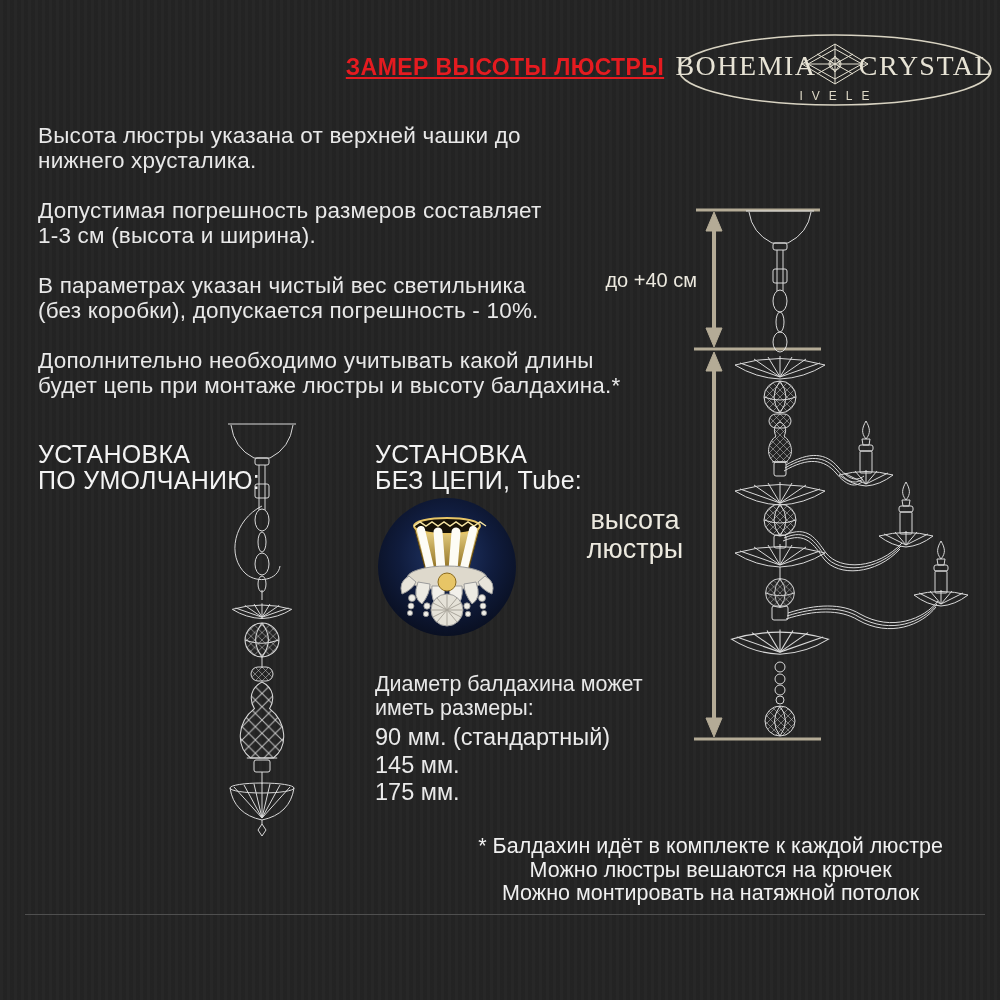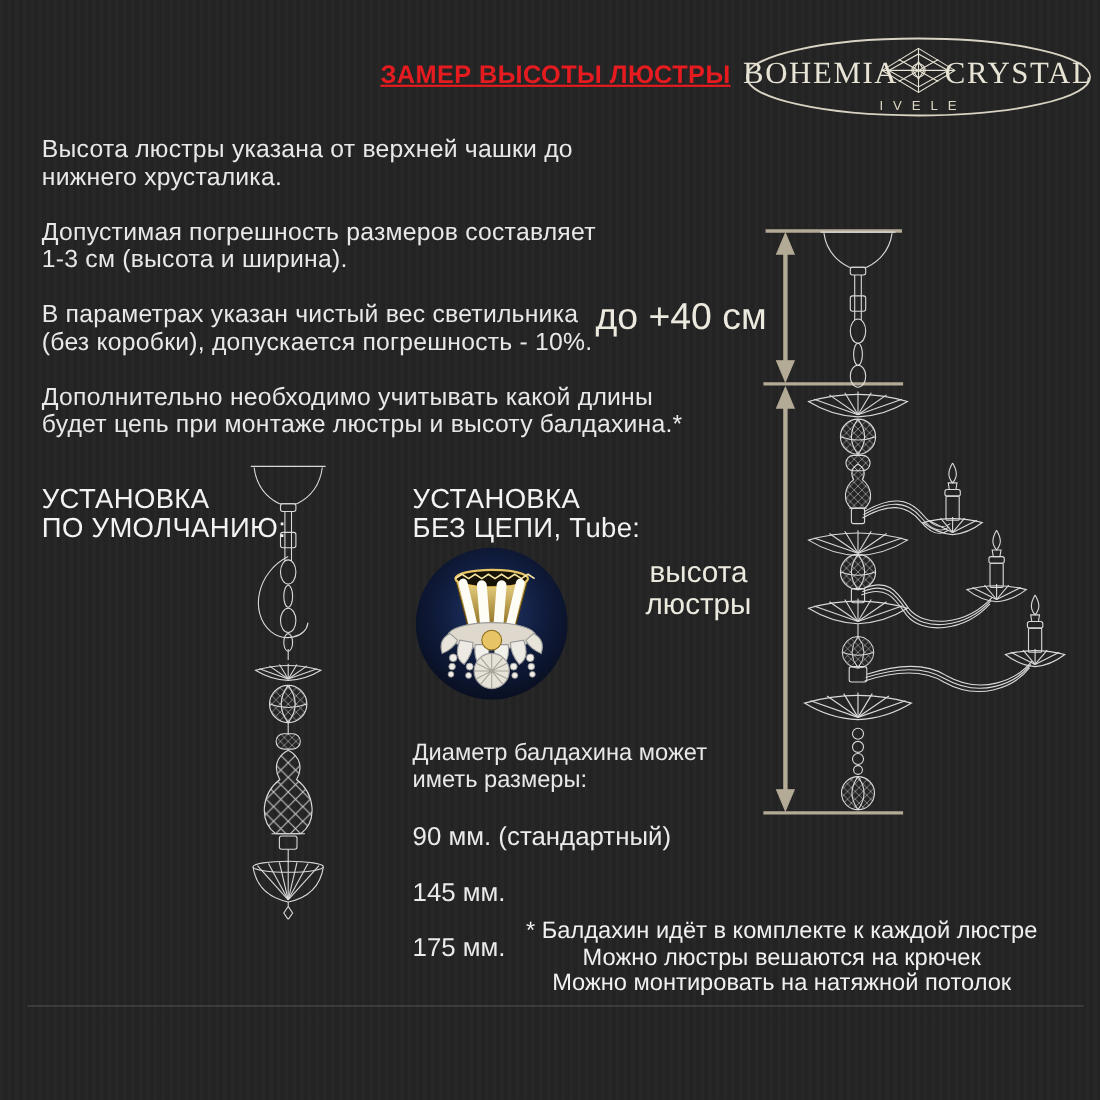--- a/index.html
+++ b/index.html
@@ -14,25 +14,25 @@
   .abs{position:absolute;}
   .page-title{
     left:300px;top:54px;width:410px;text-align:center;
     font-size:23px;font-weight:700;letter-spacing:.4px;color:#e51b20;text-decoration:underline;
   }
   .intro{left:38px;top:124px;width:620px;}
   .intro p{margin:0 0 26px 0;font-size:22.5px;line-height:24.5px;letter-spacing:.2px;color:#e8e8e8;}
   .sec-head{font-size:25px;line-height:26px;letter-spacing:.3px;color:#f3f3f3;}
   .sec-default{left:38px;top:441px;}
   .sec-nochain{left:375px;top:441px;}
-  .label-chain{right:303px;top:269px;font-size:34px;color:#ece9df;text-align:right;}
+  .label-chain{right:303px;top:269px;font-size:20px;color:#ece9df;text-align:right;}
   .label-height{left:573px;top:506px;width:124px;text-align:center;font-size:27px;line-height:29px;color:#ece9df;}
   .canopy-intro{left:375px;top:672px;font-size:21.5px;line-height:24px;color:#e8e8e8;}
   .canopy-sizes{left:375px;top:724px;}
-  .canopy-sizes div{font-size:23.5px;line-height:27.5px;color:#eaeaea;margin-top:23px;}
+  .canopy-sizes div{font-size:23.5px;line-height:27.5px;color:#eaeaea;}
   .footnotes{right:57px;top:835px;text-align:center;}
   .footnotes div{font-size:21.5px;line-height:23.5px;color:#f0f0f0;}
   .divider{left:25px;top:914px;width:960px;height:1px;background:#4f4f4f;}
   .photo{
     left:378px;top:498px;width:138px;height:138px;border-radius:50%;overflow:hidden;
     background:radial-gradient(circle at 50% 42%, #22386b 0%, #101c3d 45%, #04060d 100%);
   }
   svg{display:block;}
 </style>
 </head>

